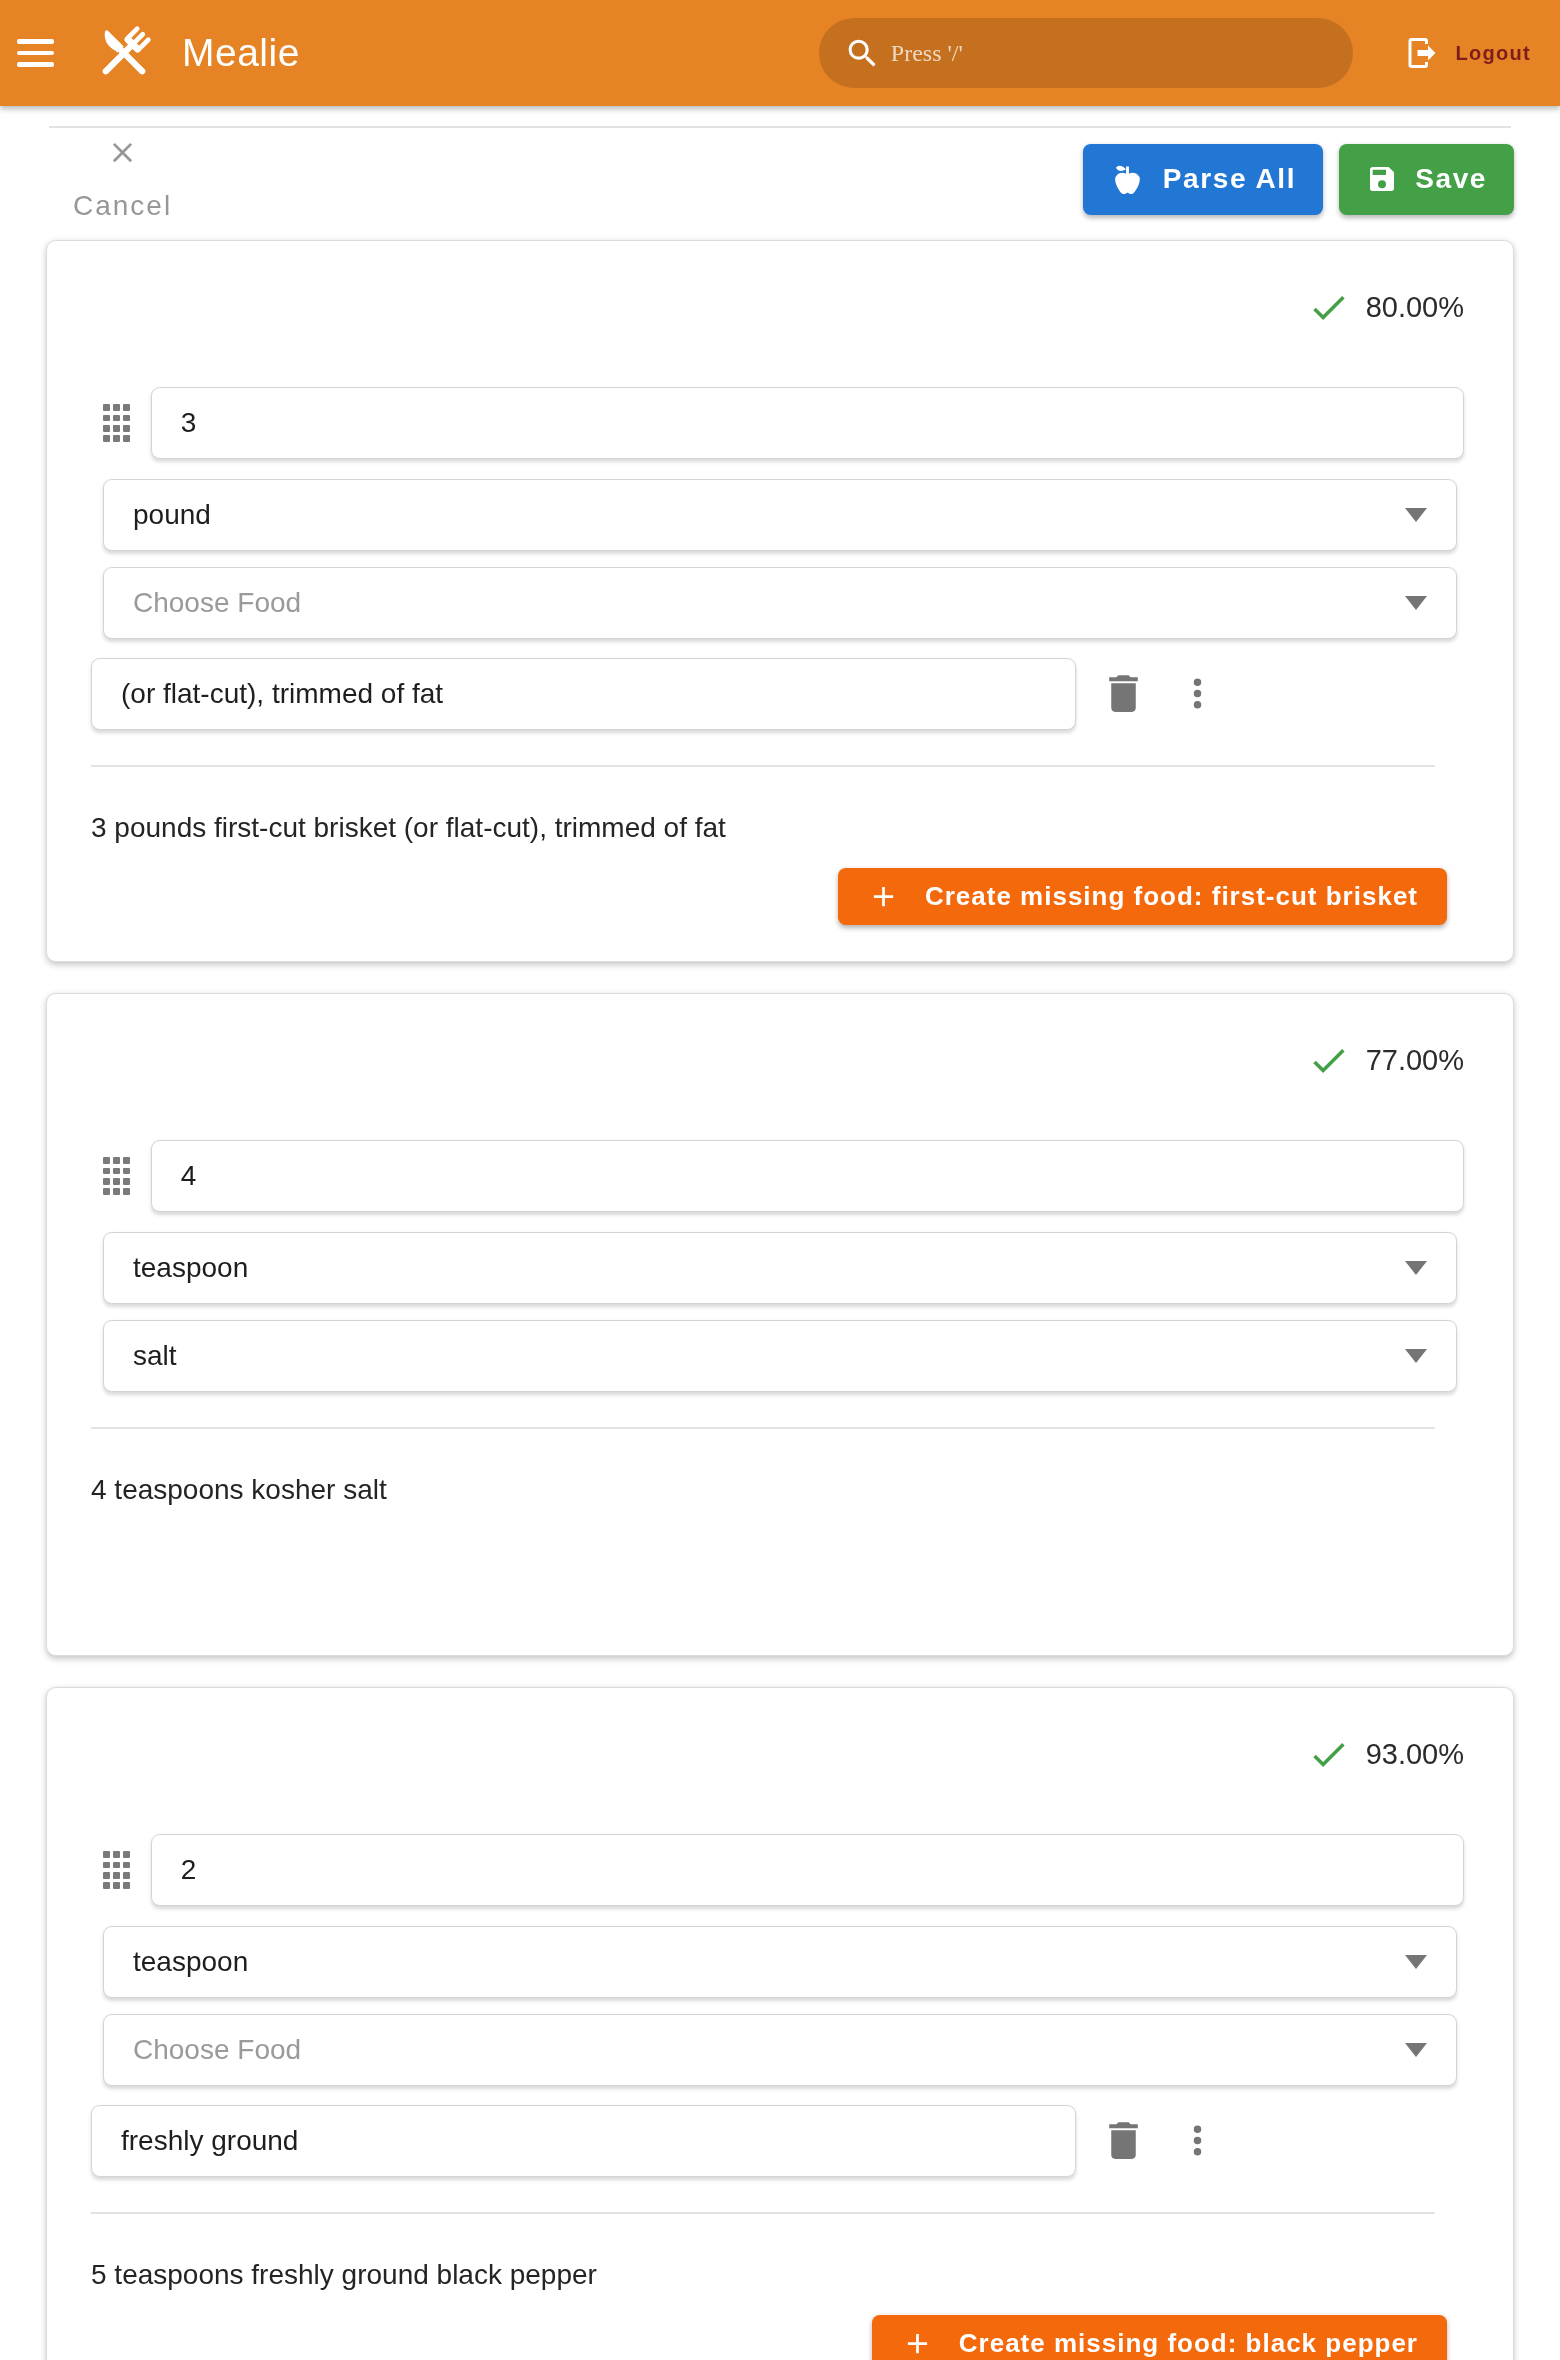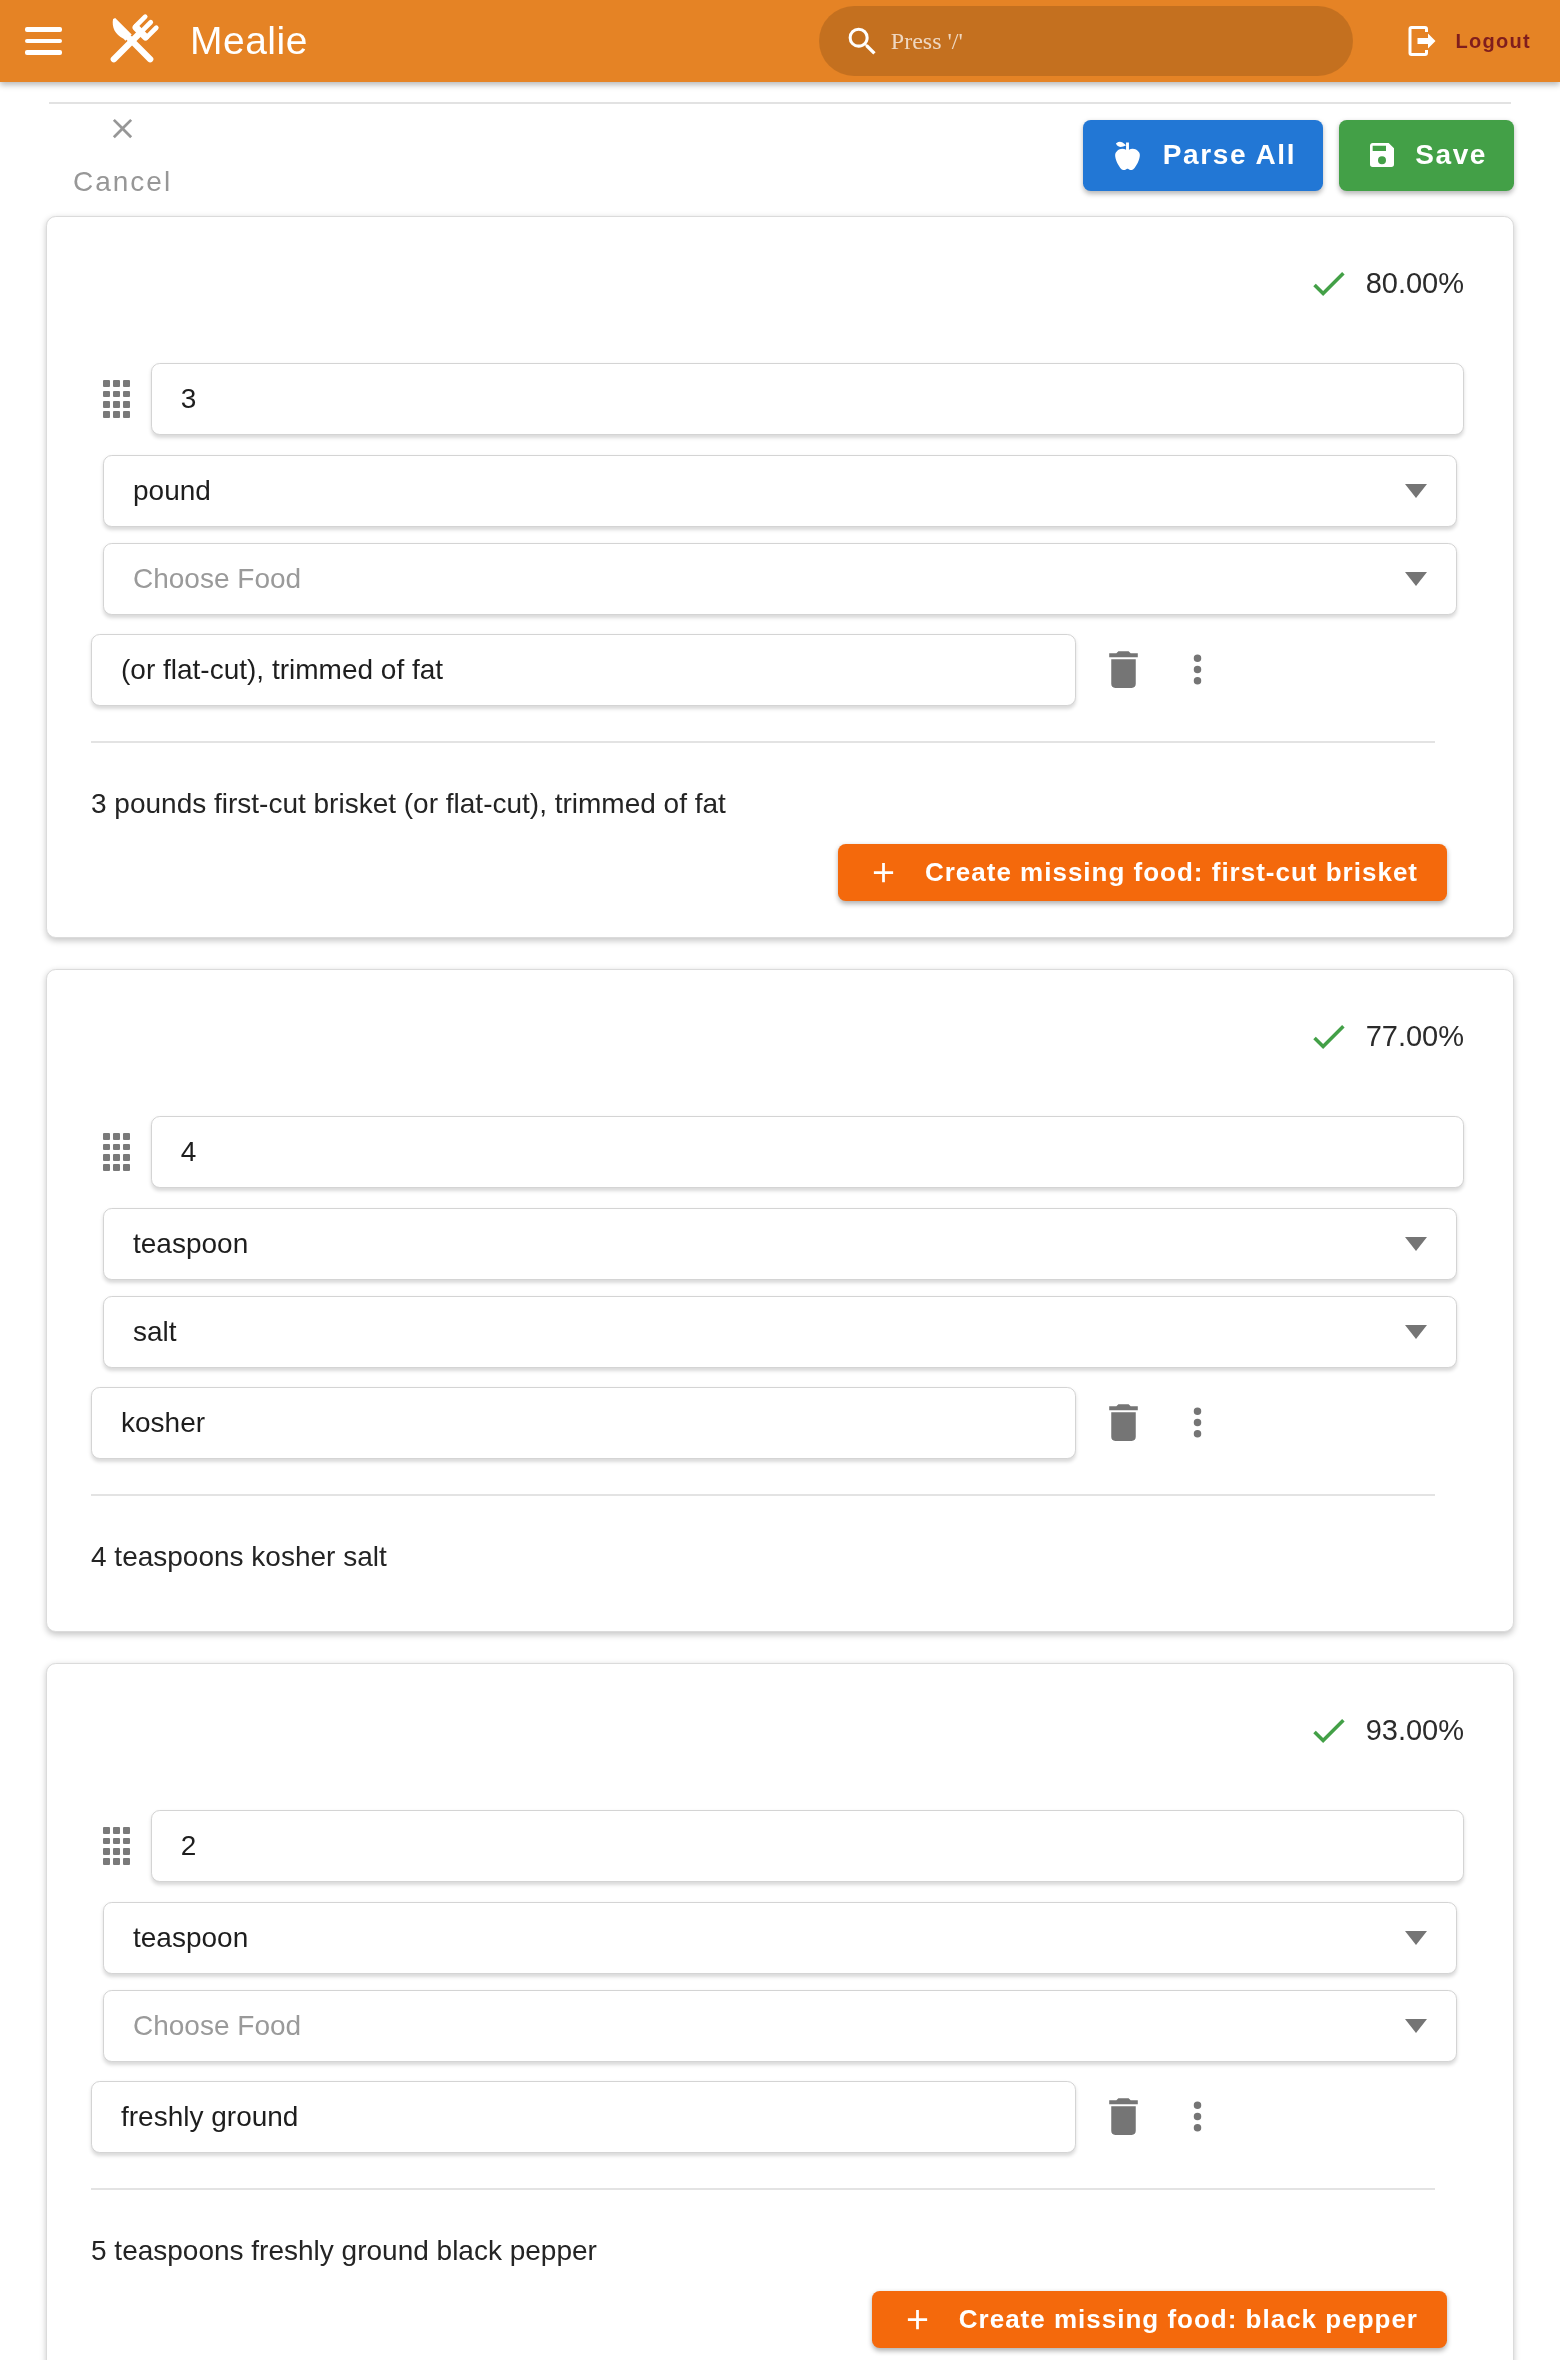--- a/index.html
+++ b/index.html
@@ -5,25 +5,25 @@
   * { box-sizing: border-box; margin: 0; padding: 0; }
   html, body {
     width: 1560px; height: 2360px;
     overflow: hidden;
     background: #ffffff;
     font-family: "Liberation Sans", sans-serif;
   }
 
   
   .app-header {
-    height: 82px;
+    height: 106px;
     background: var(--color-header-bg, #E58325);
     display: flex;
     align-items: center;
-    padding: 0 29px 0 25px;
+    padding: 0 29px 0 17px;
     box-shadow: 0 2.9px 5.9px rgba(0,0,0,0.28);
     position: relative;
     z-index: 5;
   }
   .menu-btn { width: 45px; height: 39px; display: flex; flex-direction: column; justify-content: center; gap: 6.8px; background: none; border: none; cursor: pointer; }
   .menu-btn span { display: block; width: 37px; height: 4.9px; background: #fff; border-radius: 2px; }
   .logo-icon { width: 66px; height: 66px; margin-left: 29px; }
   .app-title { color: #fff; font-size: 39px; font-weight: 500; margin-left: 25px; letter-spacing: 0.5px; }
   .search-pill {
     margin-left: auto;
@@ -304,33 +304,20 @@
         <span>teaspoon</span>
         <span class="chevron-down"></span>
       </div>
     </div>
     <div class="row-select">
       <div class="fieldbox select-box">
         <span>salt</span>
         <span class="chevron-down"></span>
       </div>
     </div>
-    <div class="row-note">
-      <input class="fieldbox note-input" value="kosher" style="">
-      <button class="icon-btn trash-btn">
-        <svg viewBox="0 0 24 24">
-          <path d="M19,4H15.5L14.5,3H9.5L8.5,4H5V6H19M6,19A2,2 0 0,0 8,21H16A2,2 0 0,0 18,19V7H6V19Z"></path>
-        </svg>
-      </button>
-      <button class="icon-btn dots-btn">
-        <svg viewBox="0 0 24 24">
-          <path d="M12,16A2,2 0 0,1 14,18A2,2 0 0,1 12,20A2,2 0 0,1 10,18A2,2 0 0,1 12,16M12,10A2,2 0 0,1 14,12A2,2 0 0,1 12,14A2,2 0 0,1 10,12A2,2 0 0,1 12,10M12,4A2,2 0 0,1 14,6A2,2 0 0,1 12,8A2,2 0 0,1 10,6A2,2 0 0,1 12,4Z"></path>
-        </svg>
-      </button>
-    </div>
     <div class="ing-divider"></div>
     <div class="original-text">4 teaspoons kosher salt</div>
   </section>
 
   <section class="card h-tall">
     <div class="row-pct">
       <svg class="check-icon" viewBox="0 0 24 24">
         <path d="M21,7L9,19L3.5,13.5L4.91,12.09L9,16.17L19.59,5.59L21,7Z"></path>
       </svg>
       <span class="pct-text">93.00%</span>

